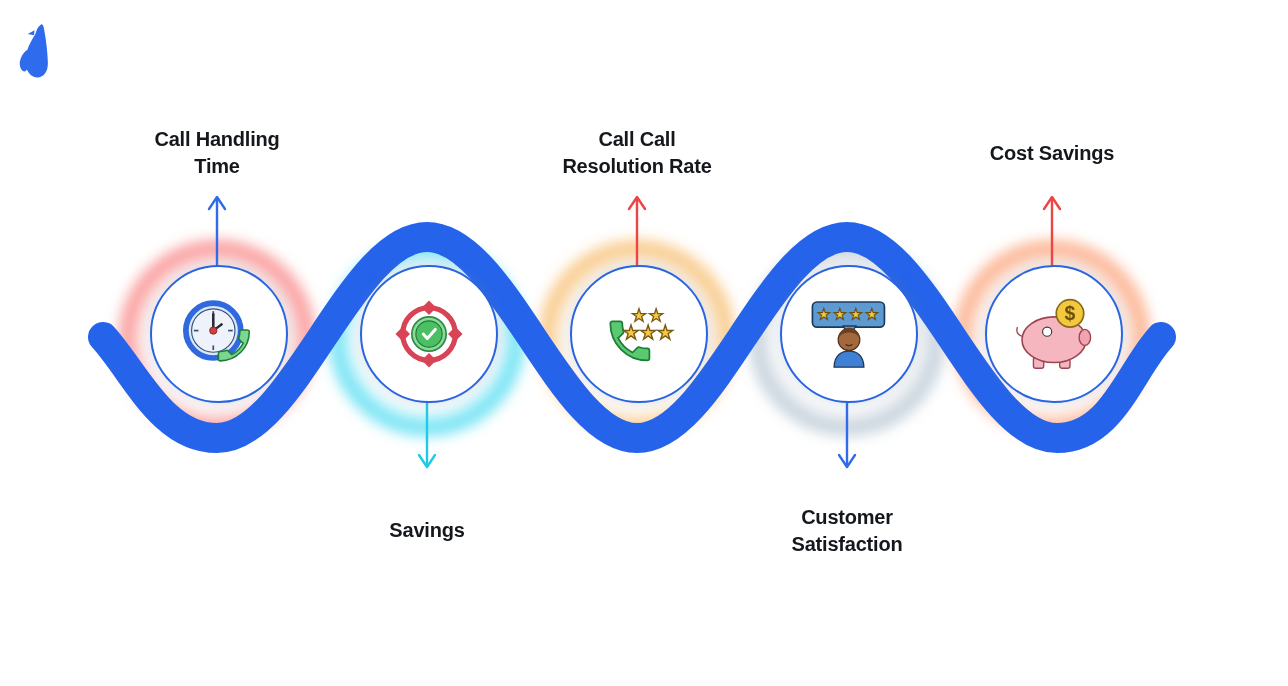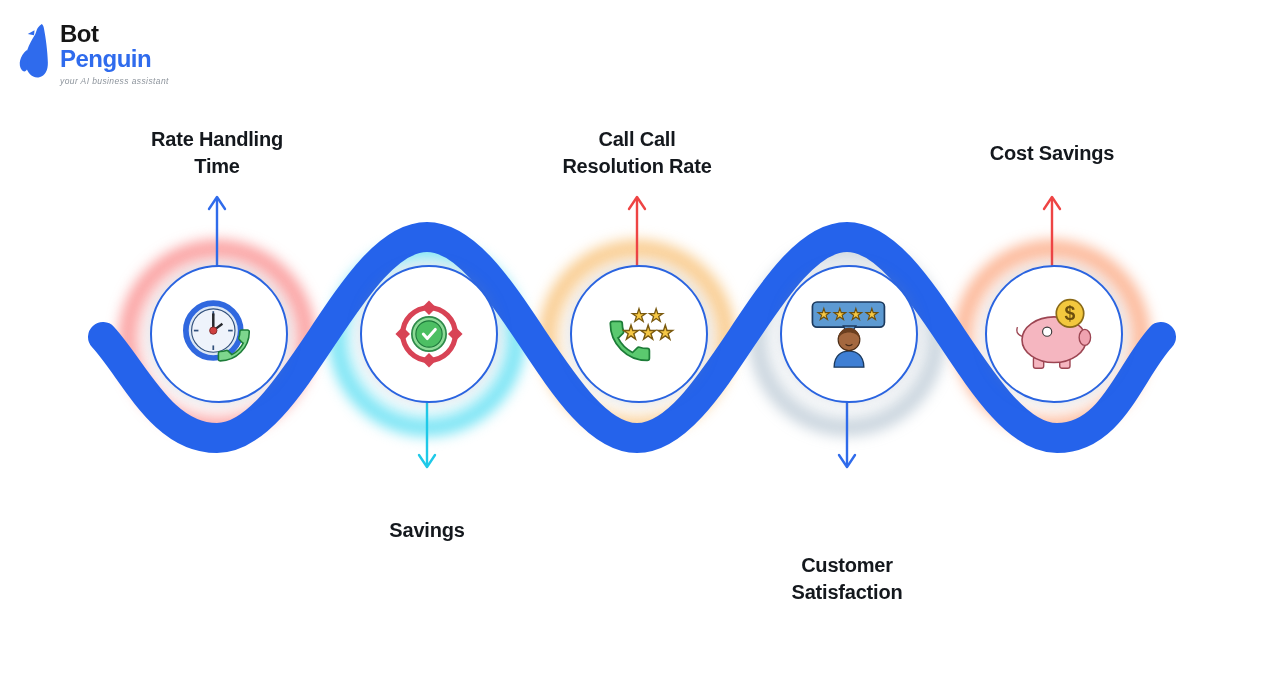--- a/index.html
+++ b/index.html
@@ -27,45 +27,40 @@
   .icon{width:80px;height:80px;}
   .arrow{position:absolute;z-index:3;}
   .arrow-up{left:-12px;top:-145px;}
   .arrow-down{left:-12px;top:65px;}
   .arrow line,.arrow polyline{stroke:var(--arrow);stroke-width:2.4;fill:none;
         stroke-linecap:round;stroke-linejoin:round;}
   .label{position:absolute;left:-130px;width:260px;text-align:center;z-index:4;
          font-size:20px;font-weight:600;color:#14181d;line-height:27px;white-space:pre-line;
          letter-spacing:-0.2px;}
   .label-above{top:-206px;} .label-above-one{top:-192px;}
-  .label-below{top:185px;}  .label-below-two{top:172px;margin-top:48px;}
+  .label-below{top:185px;}  .label-below-two{top:172px;}
 </style>
 </head>
 <body>
 
 <div class="stage">
 
   <svg width="0" height="0" style="position:absolute">
     <defs>
       <path id="star" d="M 0 -1 L 0.2245 -0.309 L 0.951 -0.309 L 0.3633 0.118 L 0.5878 0.809 L 0 0.382 L -0.5878 0.809 L -0.3633 0.118 L -0.951 -0.309 L -0.2245 -0.309 Z"></path>
       <path id="handset" d="M6.62 10.79c1.44 2.83 3.76 5.14 6.59 6.59l2.2-2.2c.27-.27.67-.36 1.02-.24 1.12.37 2.33.57 3.57.57.55 0 1 .45 1 1V20c0 .55-.45 1-1 1-9.39 0-17-7.61-17-17 0-.55.45-1 1-1h3.5c.55 0 1 .45 1 1 0 1.25.2 2.45.57 3.57.11.35.03.74-.24 1.02l-2.2 2.2z"></path>
     </defs>
   </svg>
 
   <div class="logo">
     <svg class="logo-mark" viewBox="0 0 40 60">
       <path d="M 27 2 C 21 6, 22 10, 19.5 14 C 14 23, 8.5 33, 10.5 45 C 11.8 53, 17.5 58.5, 24.5 57.2 C 30.5 56, 33.5 50, 33.3 42 C 33 30, 31 16, 29.5 8 C 29 5, 28.6 3.2, 27 2 Z" fill="#2f6bed"></path>
       <path d="M 19.5 8.5 L 12.5 12.5 L 19 13.8 Z" fill="#2f6bed"></path>
       <path d="M 11.5 29 C 4.5 35, 2 44, 6.5 50 C 8.5 52.2, 11.5 51, 12.2 47.5 C 13.3 42, 12.8 35, 11.5 29 Z" fill="#2f6bed"></path>
     </svg>
-    <div class="logo-text">
-      <span class="logo-bot">Bot</span>
-      <span class="logo-penguin">Penguin</span>
-      <span class="logo-tagline">your AI business assistant</span>
-    </div>
   </div>
 
   <svg class="wave" width="1288" height="686">
     <path d="M 103 337
              C 135 372, 162 438, 217 438
              C 293 438, 351 237, 427 237
              C 503 237, 561 438, 637 438
              C 713 438, 771 237, 847 237
              C 923 237, 981 438, 1057 438
              C 1112 438, 1129 372, 1161 337" fill="none" stroke-width="30" stroke-linecap="round" stroke="#2563eb"></path>
@@ -84,21 +79,21 @@
         <line x1="-5" y1="-20" x2="-5" y2="-16" stroke="#31507c" stroke-width="1.5"></line>
         <line x1="-5" y1="10" x2="-5" y2="14" stroke="#31507c" stroke-width="1.5"></line>
         <line x1="-22" y1="-3" x2="-18" y2="-3" stroke="#31507c" stroke-width="1.5"></line>
         <line x1="8" y1="-3" x2="12" y2="-3" stroke="#31507c" stroke-width="1.5"></line>
         <line x1="-5" y1="-3" x2="-5" y2="-18" stroke="#26292e" stroke-width="2.2"></line>
         <line x1="-5" y1="-3" x2="3" y2="-9" stroke="#26292e" stroke-width="2"></line>
         <circle cx="-5" cy="-3" r="3.2" fill="#cf4040" stroke="#7e2626" stroke-width="0.8"></circle>
         <use href="#handset" transform="translate(13,10) scale(-1.5,1.5) translate(-12,-12)" fill="#7dd68d" stroke="#1d7c38" stroke-width="0.9"></use>
       </svg>
     </div>
-    <div class="label label-above">Rate Handling
+    <div class="label label-above">Call Handling
 Time</div>
   </div>
 
   <div class="node node-2" style="--glow: rgba(34,211,238,0.75); --arrow: #1fc9e8;">
     <div class="glow"></div>
     <svg class="arrow arrow-down" width="24" height="80">
       <line x1="12" y1="4" x2="12" y2="68"></line>
         <polyline points="4,58 12,70 20,58"></polyline>
     </svg>
     <div class="circle">

